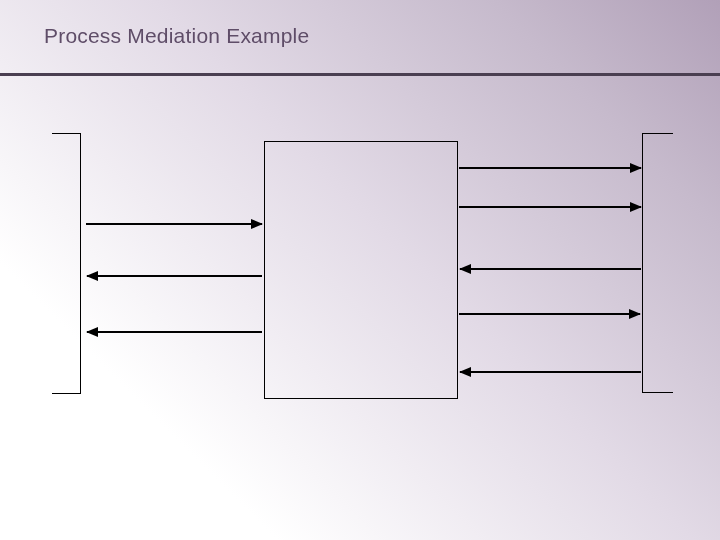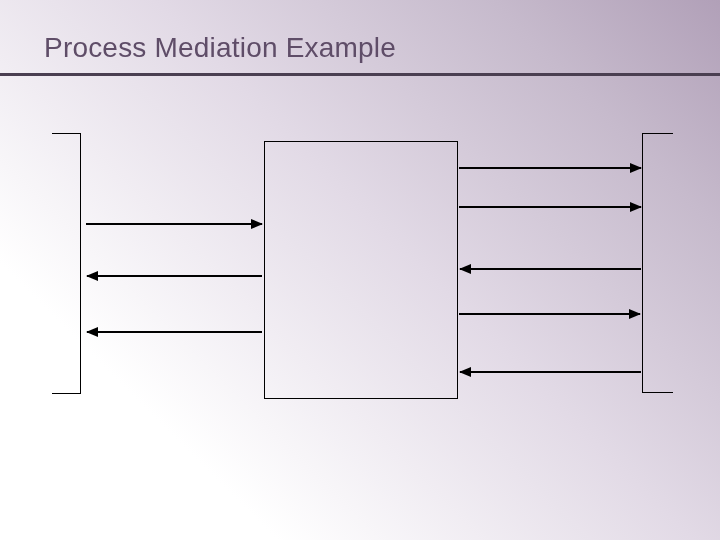--- a/index.html
+++ b/index.html
@@ -19,22 +19,22 @@
   .slide{
     position:relative;width:720px;height:540px;
     background:linear-gradient(225deg,
       var(--bg-corner) 0%,
       var(--bg-corner2) 18%,
       var(--bg-mid) 45%,
       var(--bg-base) 78%,
       var(--bg-base) 100%);
   }
   .title{
-    position:absolute;left:44px;top:36px;
-    font-size:28px;line-height:24px;font-weight:400;
+    position:absolute;left:44px;top:24px;
+    font-size:21px;line-height:24px;font-weight:400;
     color:var(--title-color);
     letter-spacing:0.2px;
     white-space:nowrap;
   }
   .title-rule{
     position:absolute;left:0;top:73px;width:720px;height:3px;
     background:var(--divider-color);
   }
   .diagram{position:absolute;left:0;top:0;width:720px;height:540px;}
   .bracket{position:absolute;box-sizing:border-box;}

